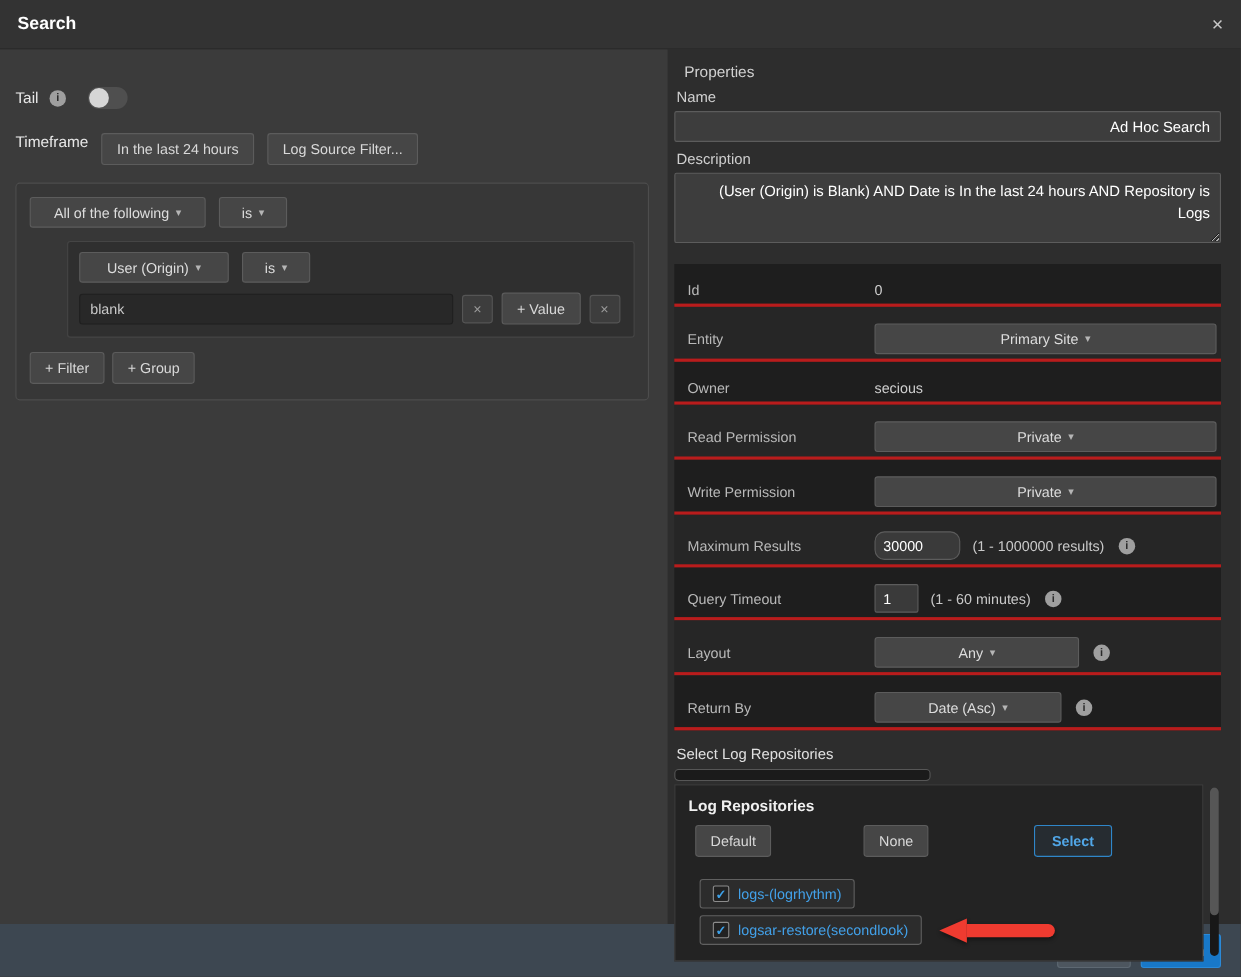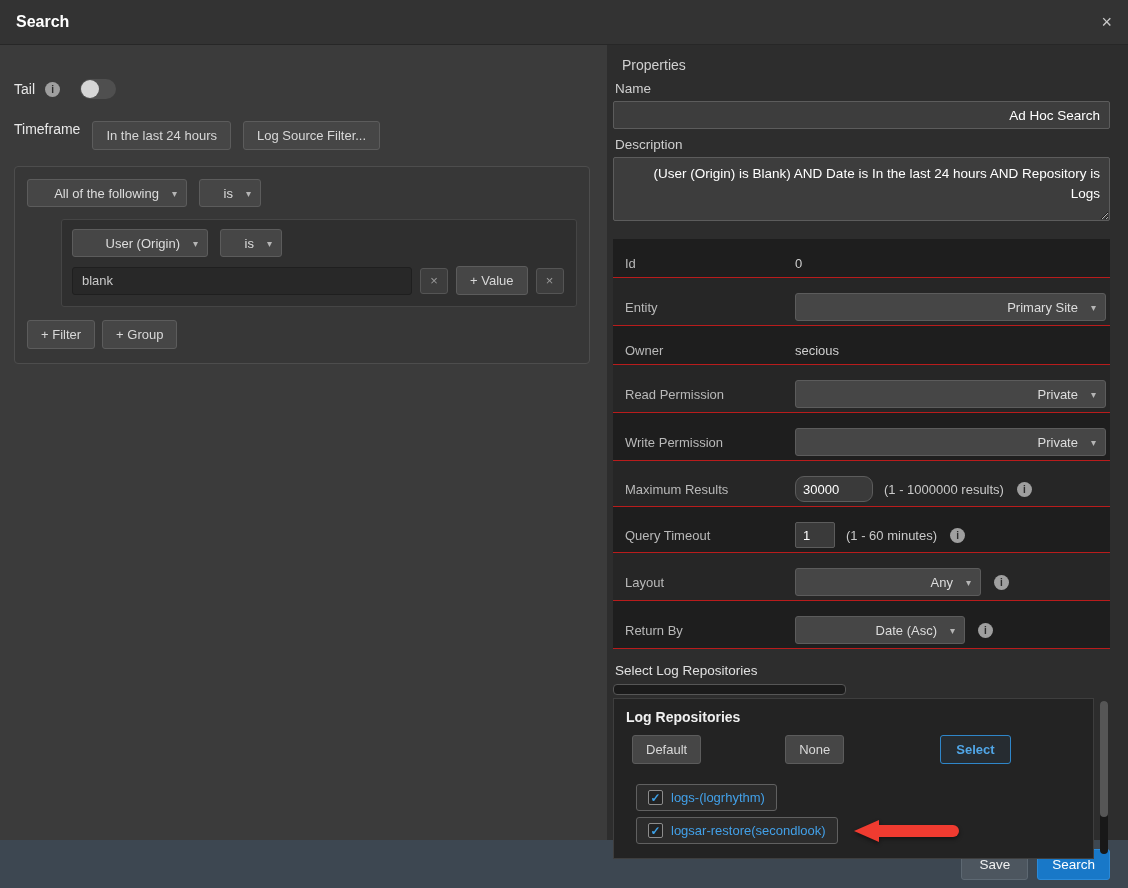--- a/index.html
+++ b/index.html
@@ -26,21 +26,21 @@
   .toggle { width:36px; height:20px; background:#4f4f4f; border-radius:10px; position:relative;
             margin-left:20px; cursor:pointer; }
   .toggle .knob { width:18px; height:18px; border-radius:50%; background:#d6d6d6; position:absolute; left:1px; top:1px; }
 
   .timeframe-row { display:flex; gap:12px; margin-top:22px; }
   .btn { background:#464646; border:1px solid #5c5c5c; color:#d8d8d8; font-size:13px;
          padding:6px 13px; border-radius:3px; cursor:pointer; white-space:nowrap; }
 
   .filter-box { margin-top:16px; background:#373737; border:1px solid #4d4d4d; border-radius:4px;
                 padding:12px 12px 14px; width:576px; }
-  .dropdown { display:inline-flex; align-items:center; justify-content:flex-end; gap:13px;
+  .dropdown { display:inline-flex; align-items:center; justify-content:center; gap:6px;
               background:#464646; border:1px solid #5c5c5c; border-radius:3px; height:28px;
               padding:0 9px; color:#dddddd; font-size:13px; cursor:pointer; }
   .caret { font-size:10px; color:#b5b5b5; }
   .frow { display:flex; gap:12px; align-items:center; }
   .w160 { width:160px; } .w62 { width:62px; } .w136 { width:136px; }
   .group-box { margin:12px 0 0 34px; background:#2f2f2f; border:1px solid #454545; border-radius:3px;
                padding:9px 10px 11px; }
   .val-row { margin-top:9px; display:flex; gap:8px; align-items:center; }
   .text-input { background:#282828; border:1px solid #1f1f1f; height:28px; width:340px; color:#c9c9c9;
                 padding:0 9px; font-size:13px; border-radius:3px; font-family:inherit; }
@@ -51,21 +51,21 @@
   
   .right { flex:1; background:#2d2d2d; padding:10px 18px 0 6px; position:relative; min-width:0; }
   .section-title { color:#d0d0d0; font-size:14px; margin:2px 0 6px 9px; }
   .field-label { color:#cfcfcf; font-size:13.5px; margin:8px 0 5px 2px; }
   .text-field { width:100%; height:28px; background:#3d3d3d; border:1px solid #5c5c5c; color:#ffffff;
                 padding:0 9px; font-size:13.5px; border-radius:2px; font-family:inherit;text-align:right; }
   textarea.text-field { height:64px; padding:6px 9px; line-height:1.45; resize:both; }
 
   .props-table { margin-top:14px; }
   .prow { display:flex; align-items:center; min-height:39px; padding:15px 4px 4px 12px;
-          border-bottom:1px solid #b91c1c; }
+          border-bottom:3px solid #b91c1c; }
   .prow:nth-child(odd) { background:#1e1e1e; }
   .prow:nth-child(even) { background:#262626; }
   .plabel { width:170px; flex-shrink:0; color:#b9b9b9; font-size:13px; }
   .pvalue { display:flex; align-items:center; gap:11px; color:#cfcfcf; font-size:13px; flex:1; min-width:0; }
   .dropdown.full { flex:1; }
   .w186 { width:186px; } .w170 { width:170px; }
   .num { height:26px; background:#3a3a3a; border:1px solid #5c5c5c; color:#ffffff; font-size:13px;
          padding:0 7px; border-radius:2px; font-family:inherit; }
   .w78 { width:78px;border-radius:9px; } .w40 { width:40px; }
   .hint { color:#c9c9c9; font-size:13px; white-space:nowrap; }

